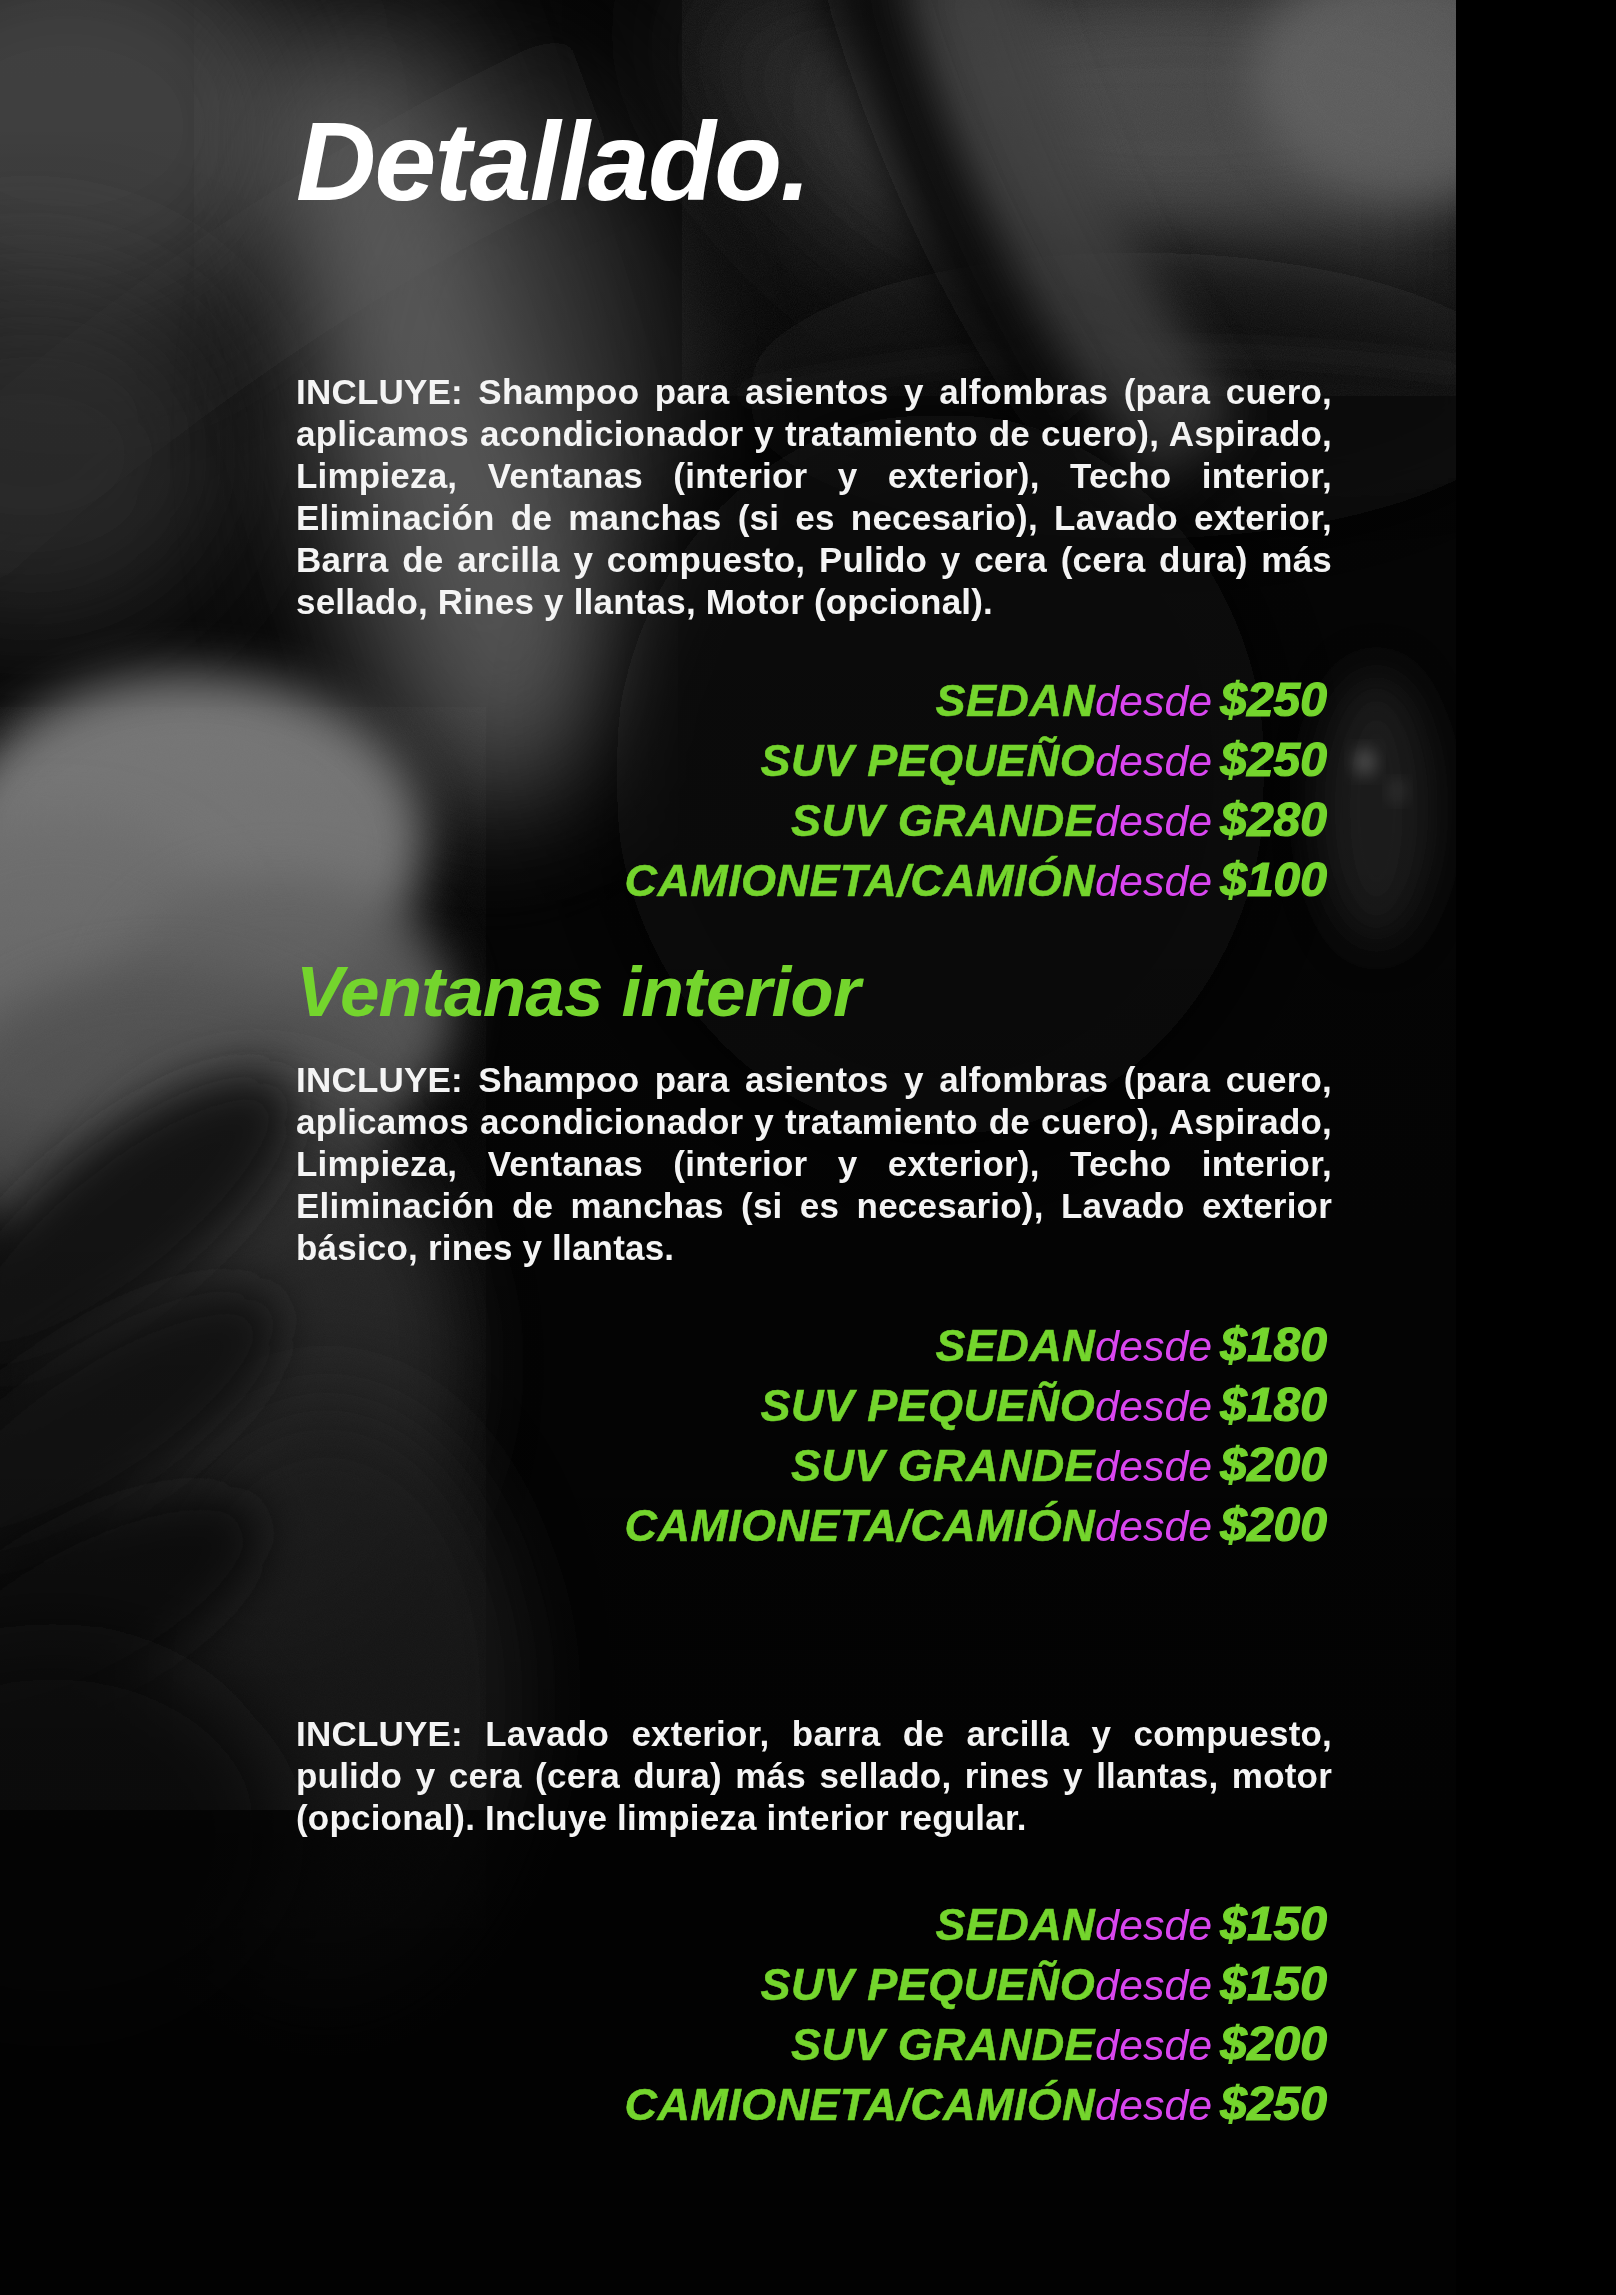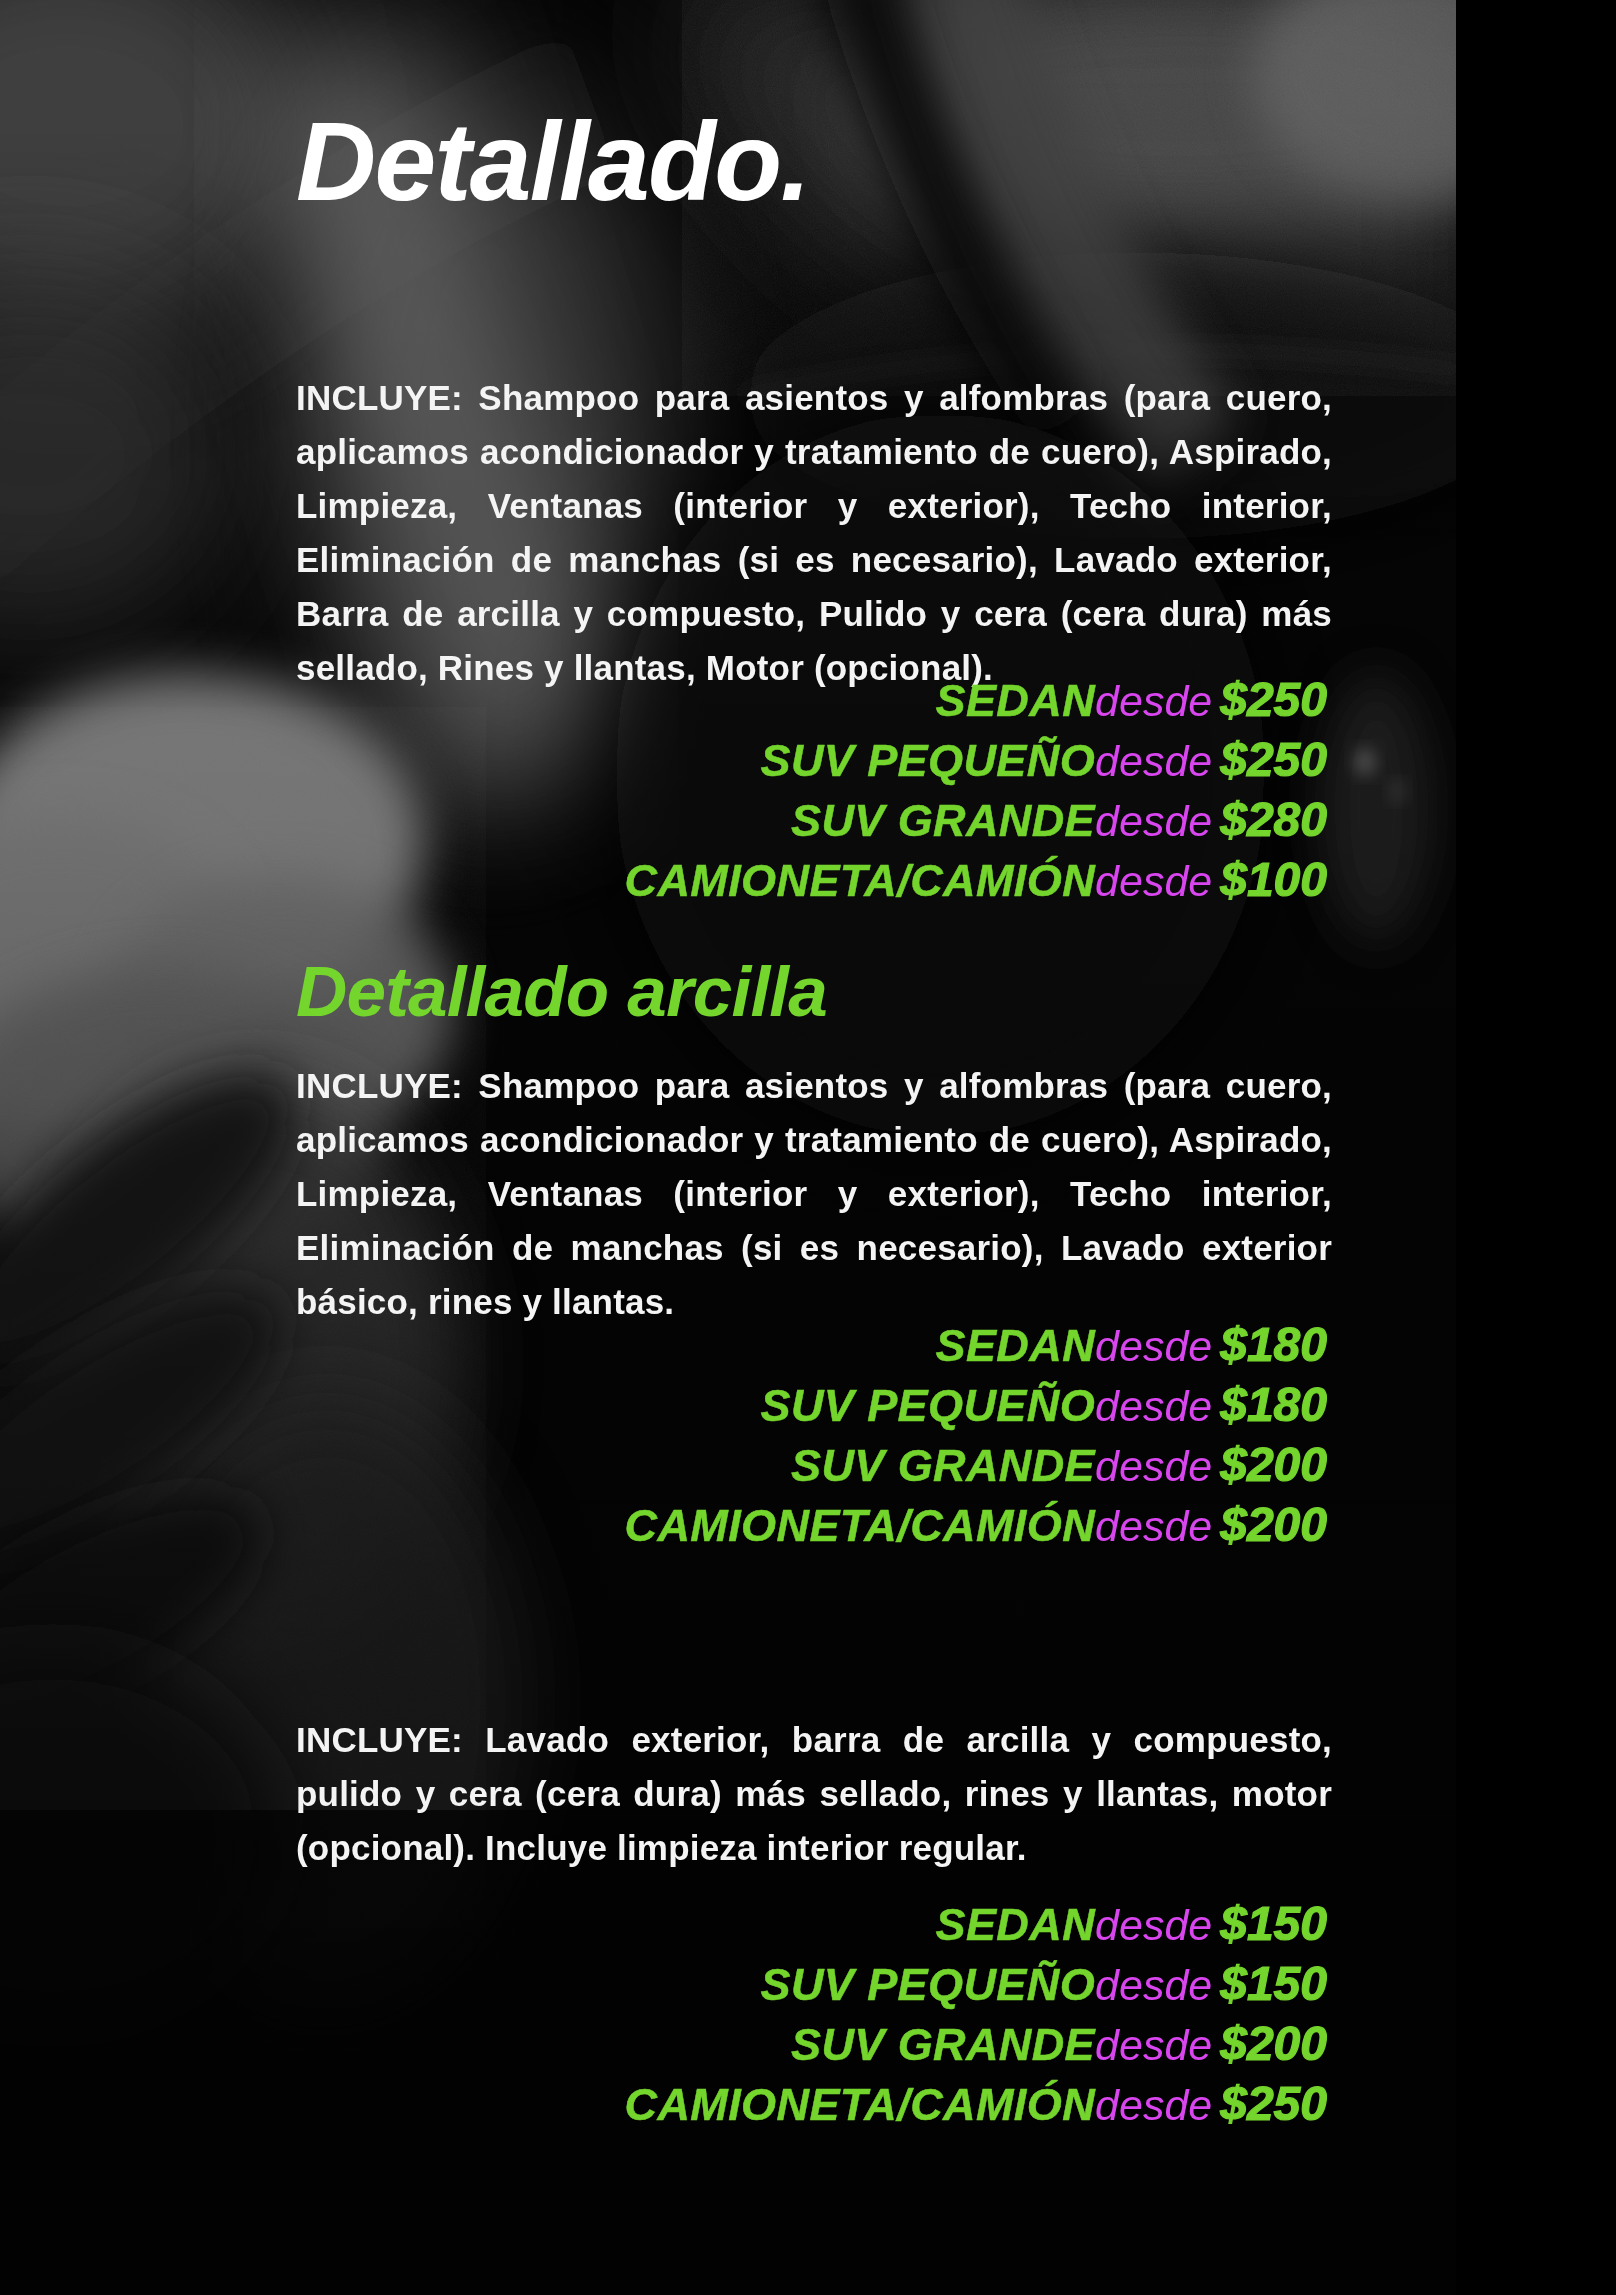--- a/index.html
+++ b/index.html
@@ -37,21 +37,21 @@
     font-size:71px;line-height:1.12;
     font-weight:700;font-style:italic;
     letter-spacing:-0.8px;
     color:#74d52d;
     margin:0;
   }
   .h-completo{top:266px;}
   .h-interior{top:952px;}
   .h-exterior{top:1605px;}
   .includes{
-    font-size:35px;line-height:54px;
+    font-size:35px;line-height:42px;
     font-weight:700;
     color:#f4f4f4;
     text-align:justify;
     margin:0;
     letter-spacing:0.2px;
   }
   .p-completo{top:371px;}
   .p-interior{top:1059px;}
   .p-exterior{top:1713px;}
   .rows{position:absolute;left:0;right:5px;}
@@ -193,21 +193,21 @@
       </div>
       <div class="row">
         <span class="veh">CAMIONETA/CAMIÓN</span>
         <span class="right-group">
             <span class="desde">desde</span>
             <span class="price">$100</span>
           </span>
       </div>
     </div>
 
-    <h2 class="blk section-heading h-interior">Detallado arcilla</h2>
+    <h2 class="blk section-heading h-interior">Ventanas interior</h2>
     <p class="blk includes p-interior">INCLUYE: Shampoo para asientos y alfombras (para cuero, aplicamos acondicionador y tratamiento de cuero), Aspirado, Limpieza, Ventanas (interior y exterior), Techo interior, Eliminación de manchas (si es necesario), Lavado exterior básico, rines y llantas.</p>
     <div class="rows rows-interior">
       <div class="row">
         <span class="veh">SEDAN</span>
         <span class="right-group">
             <span class="desde">desde</span>
             <span class="price">$180</span>
           </span>
       </div>
       <div class="row">

